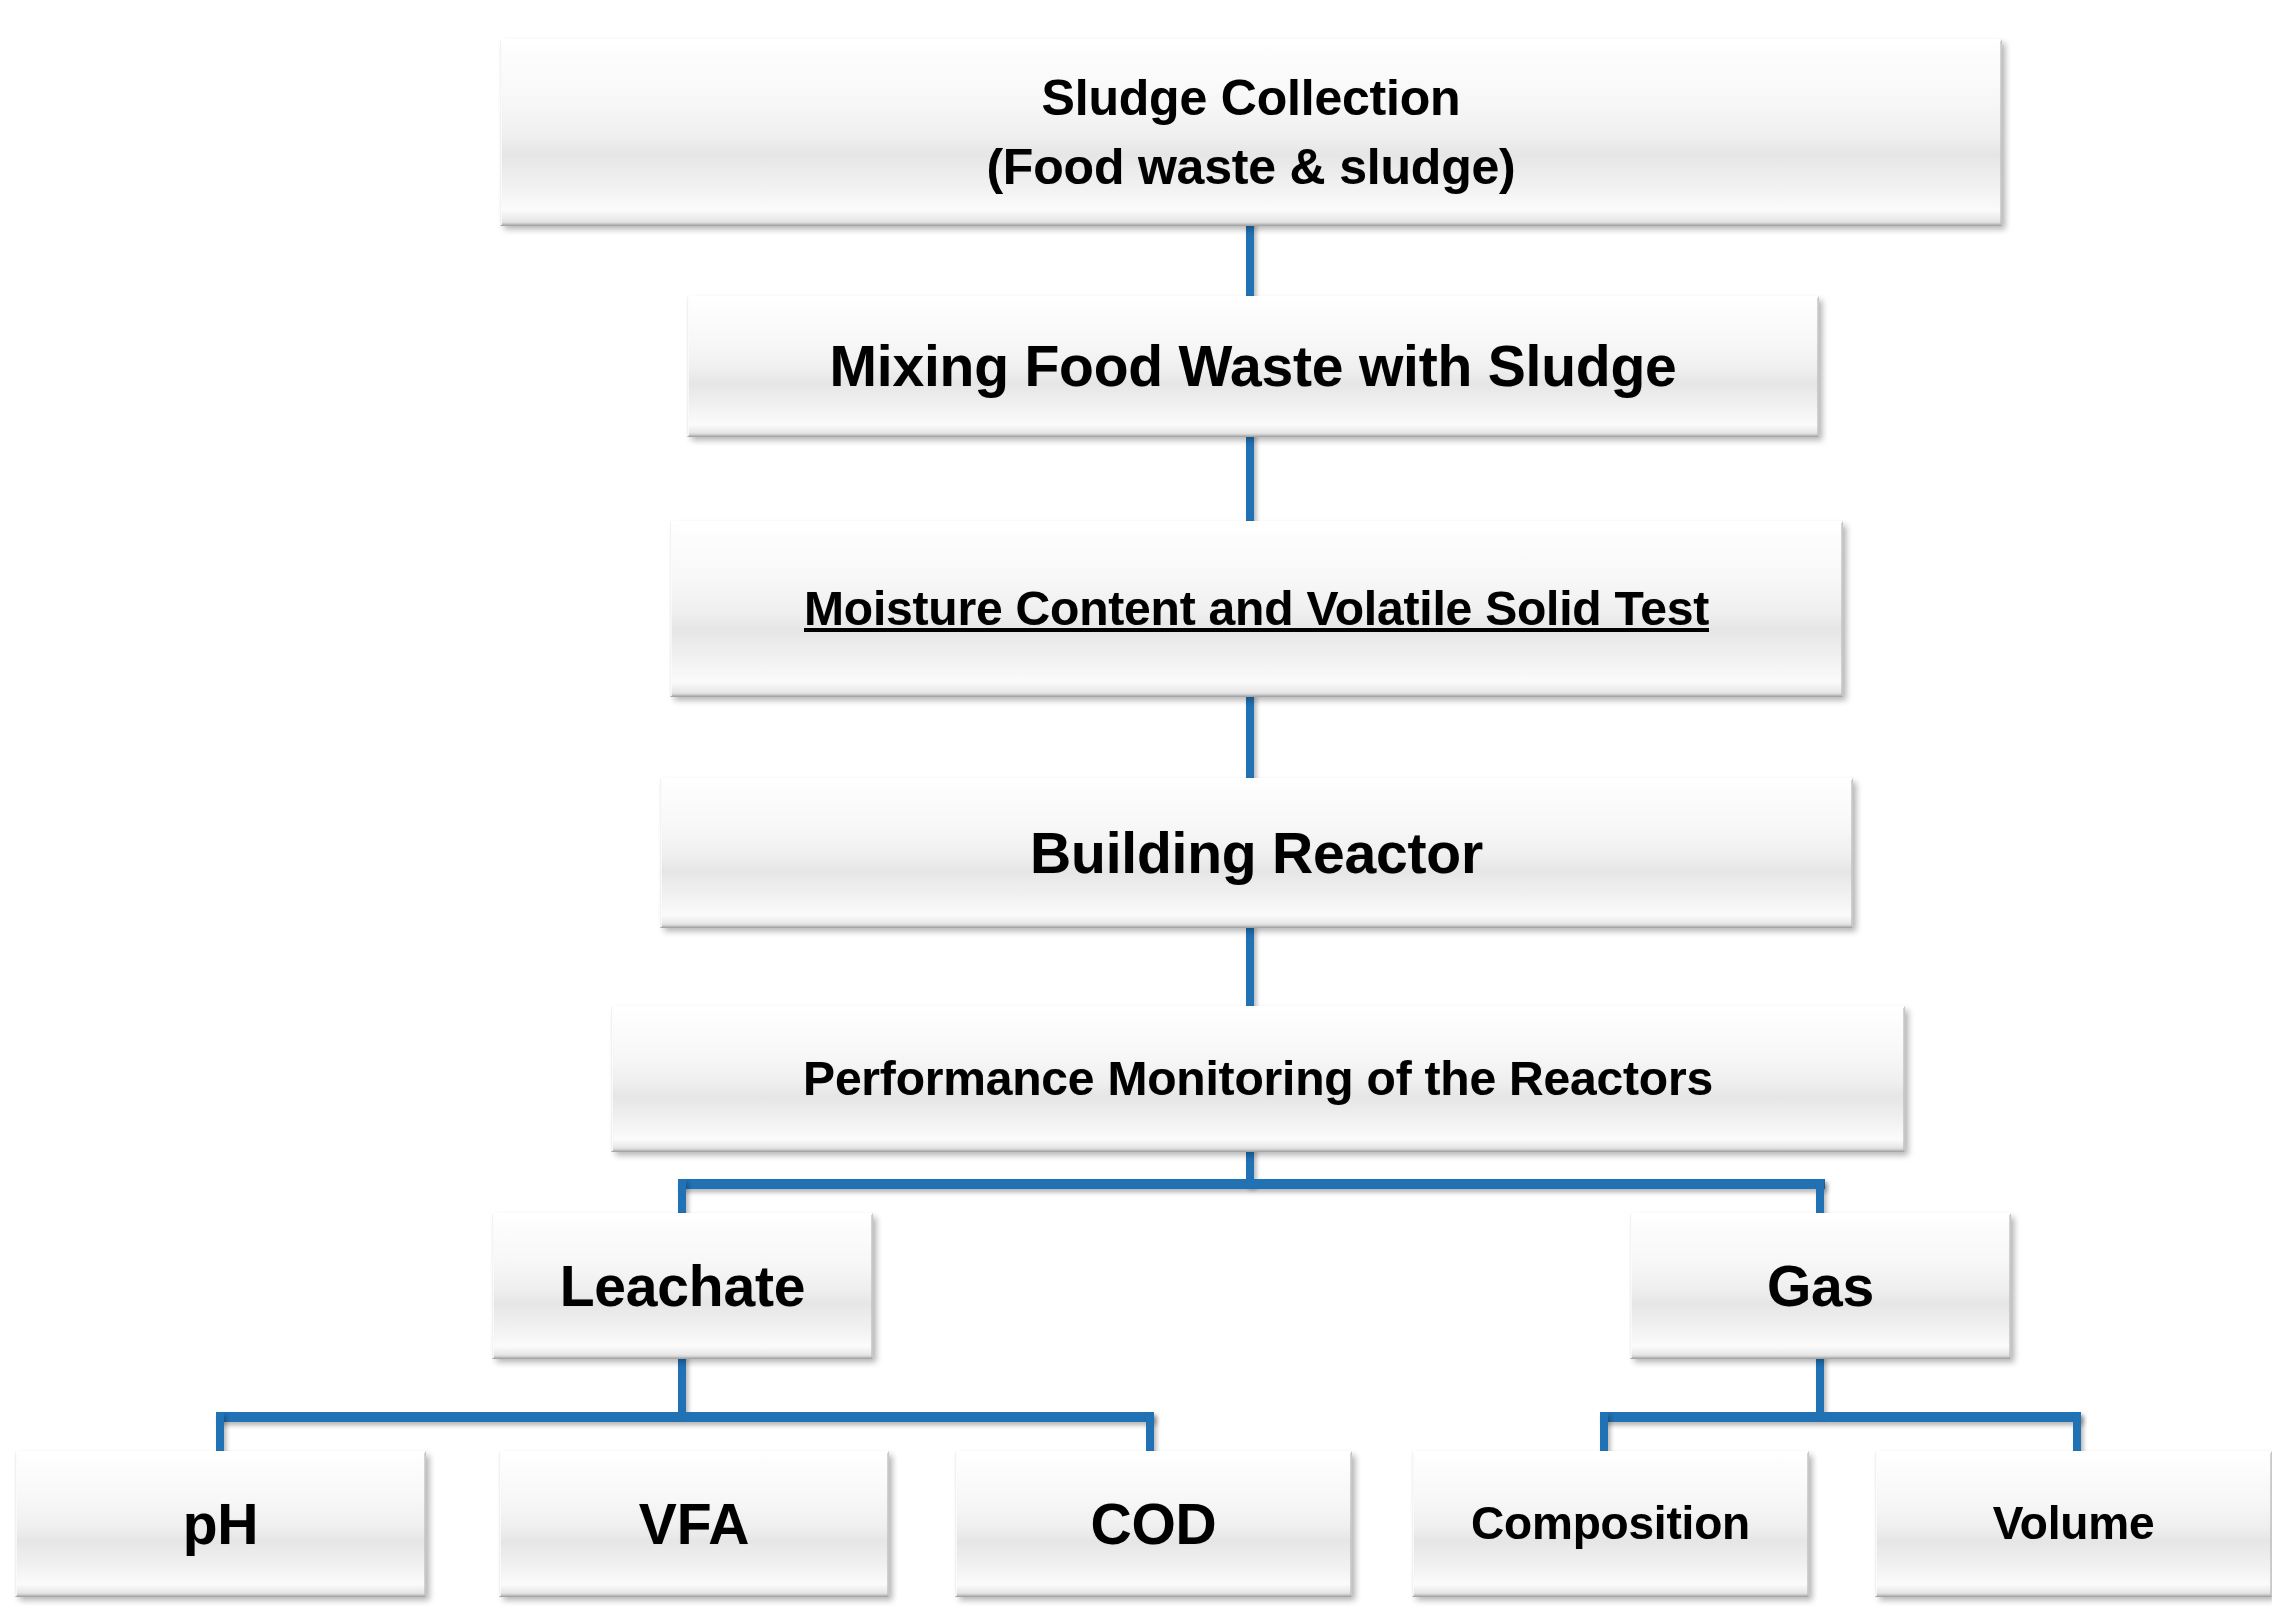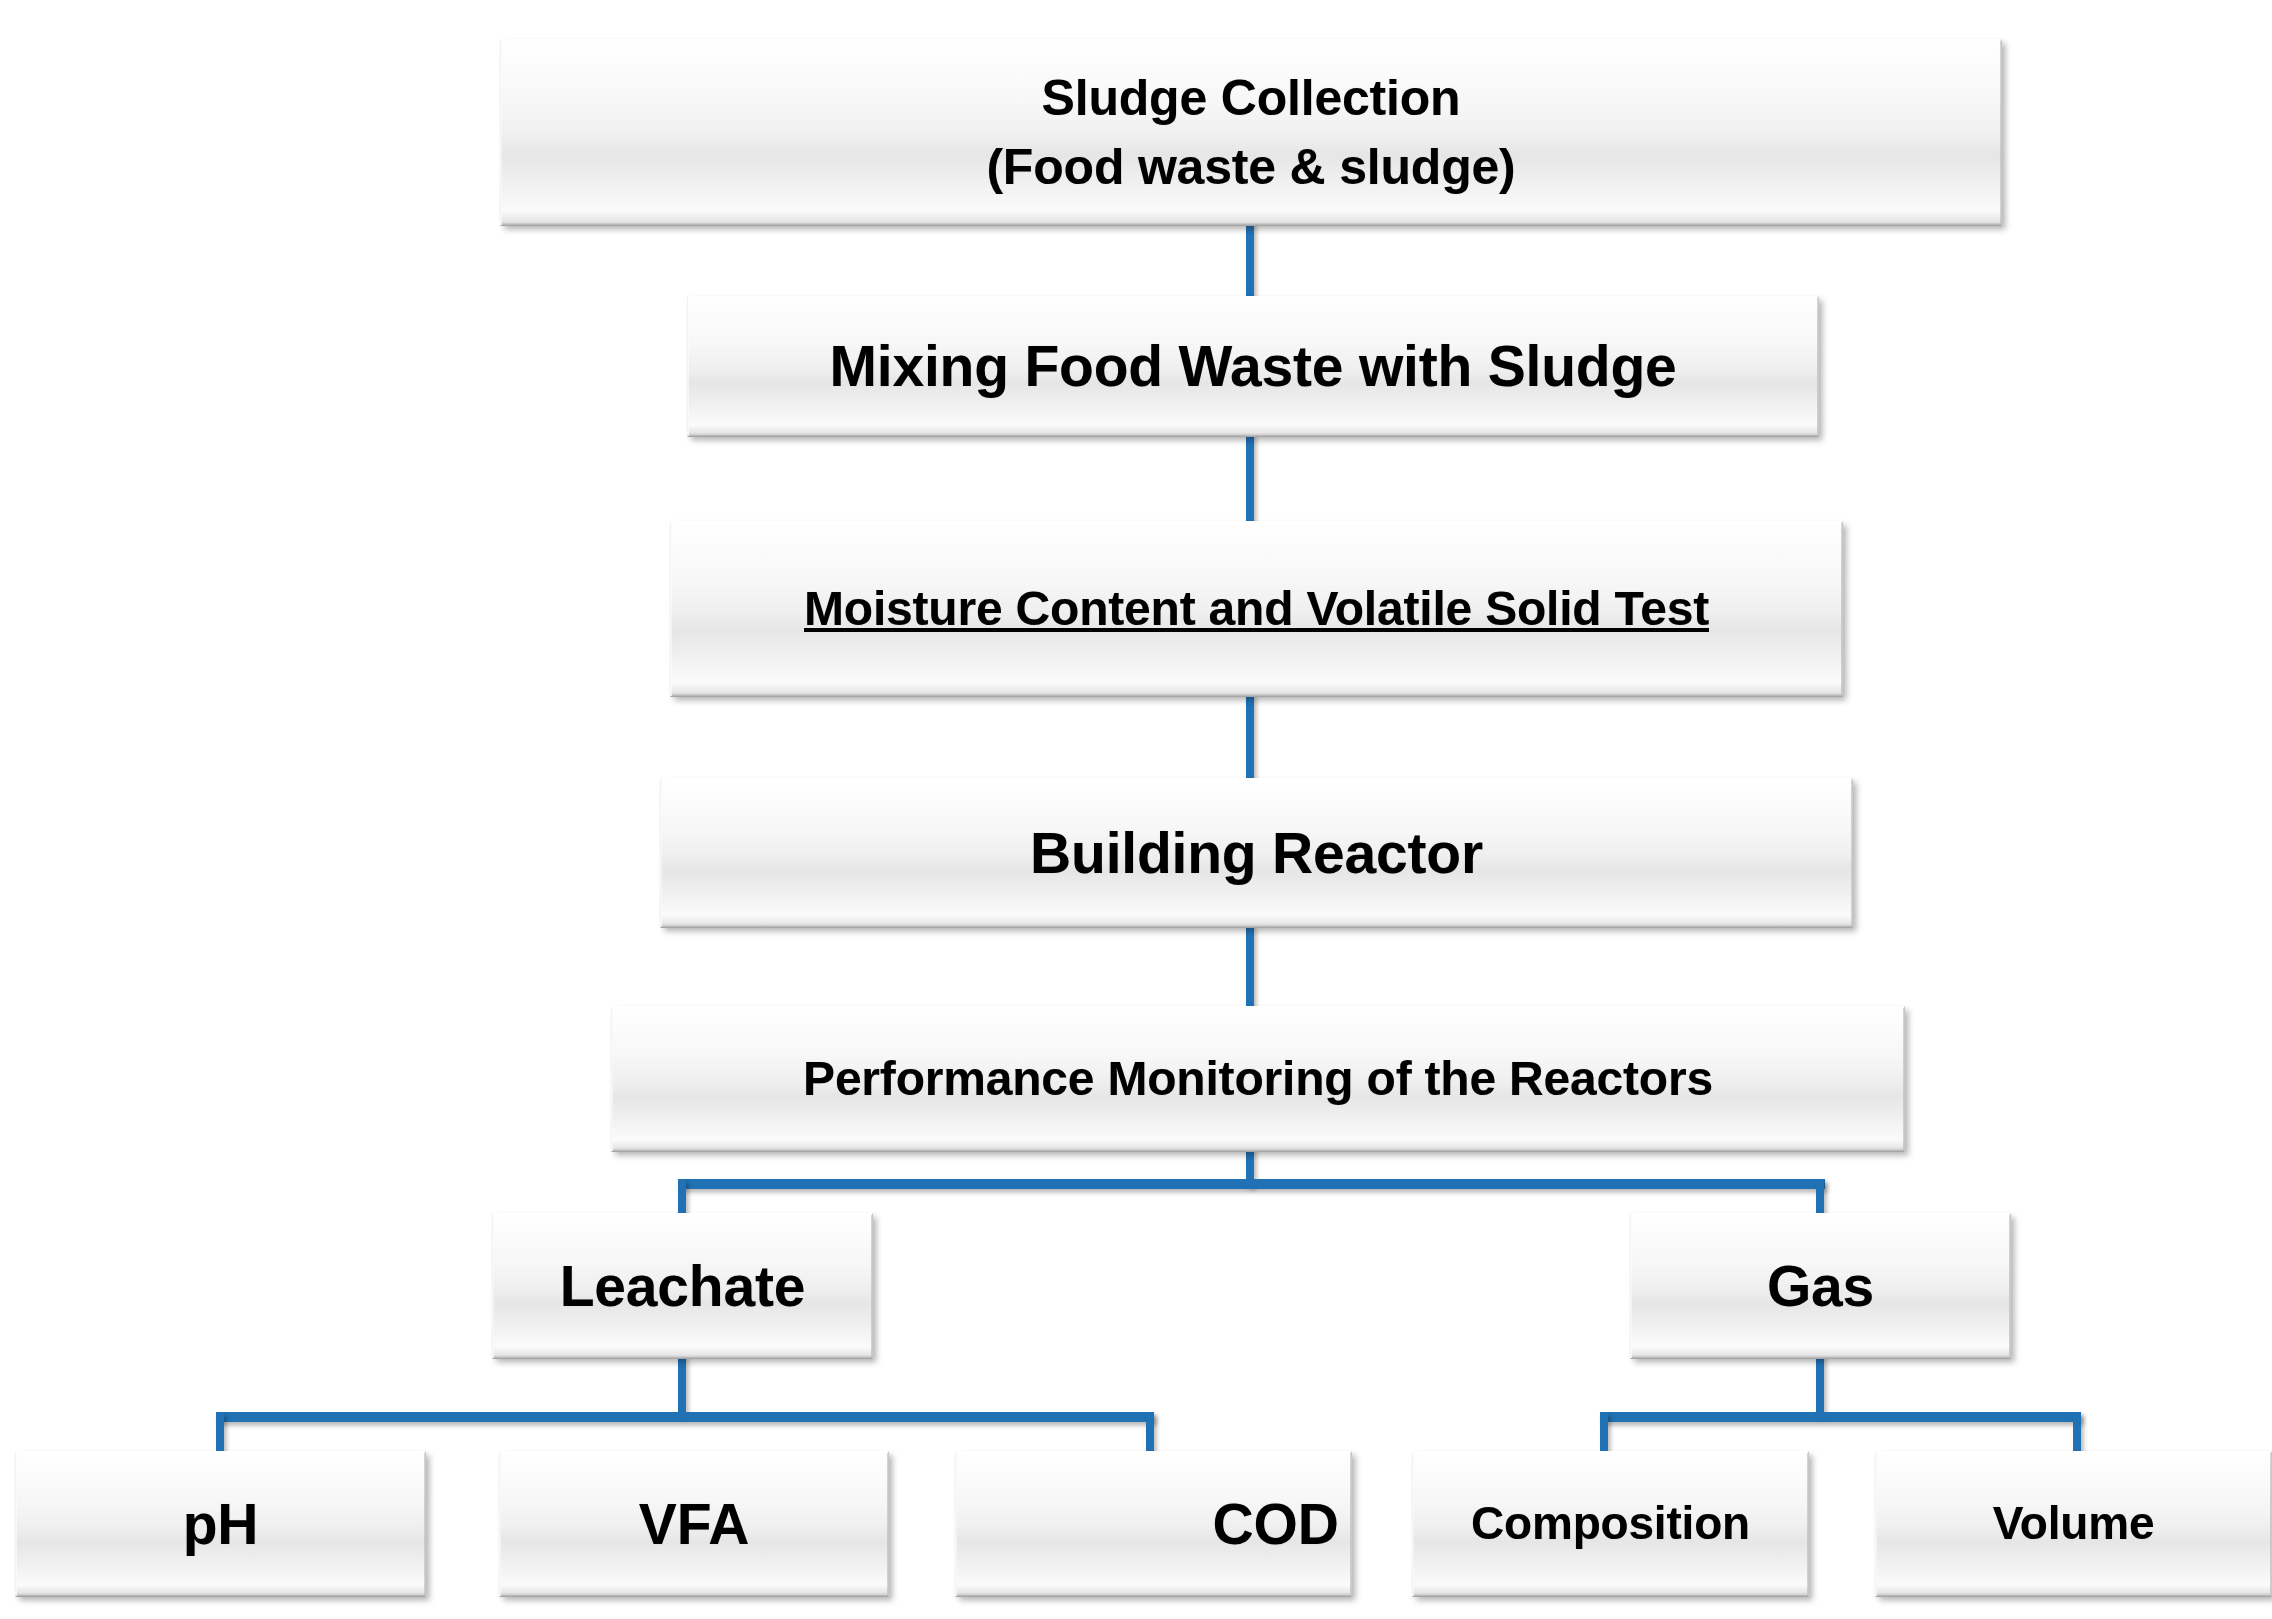--- a/index.html
+++ b/index.html
@@ -67,21 +67,21 @@
   
   #n-sample      {left:500px; top:39px;   width:1502px; height:187px;}
   #n-mixing      {left:687px; top:296px;  width:1132px; height:141px;}
   #n-moisture    {left:670px; top:521px;  width:1173px; height:176px;text-decoration:underline;}
   #n-reactor     {left:660px; top:778px;  width:1193px; height:150px;}
   #n-performance {left:611px; top:1006px; width:1294px; height:146px;}
   #n-leachate    {left:492px; top:1213px; width:381px;  height:146px;text-align:center;}
   #n-gas         {left:1630px;top:1213px; width:381px;  height:146px;}
   #n-ph          {left:15px;  top:1451px; width:411px;  height:146px;}
   #n-vfa         {left:499px; top:1451px; width:390px;  height:146px;}
-  #n-cod         {left:955px;top:1451px; width:397px;  height:146px;justify-content:flex-end;}
+  #n-cod         {left:955px;top:1451px; width:397px;  height:146px;}
   #n-composition {left:1412px;top:1451px; width:397px;  height:146px;justify-content:center;}
   #n-volume      {left:1875px;top:1451px; width:397px;  height:146px;}
 
   
   #c-1 {left:1246px; top:221px;  height:81px;}
   #c-2 {left:1246px; top:432px;  height:94px;}
   #c-3 {left:1246px; top:693px;  height:91px;}
   #c-4 {left:1246px; top:924px; height:87px;}
   #c-5 {left:1246px; top:1147px; height:39px;}
 

